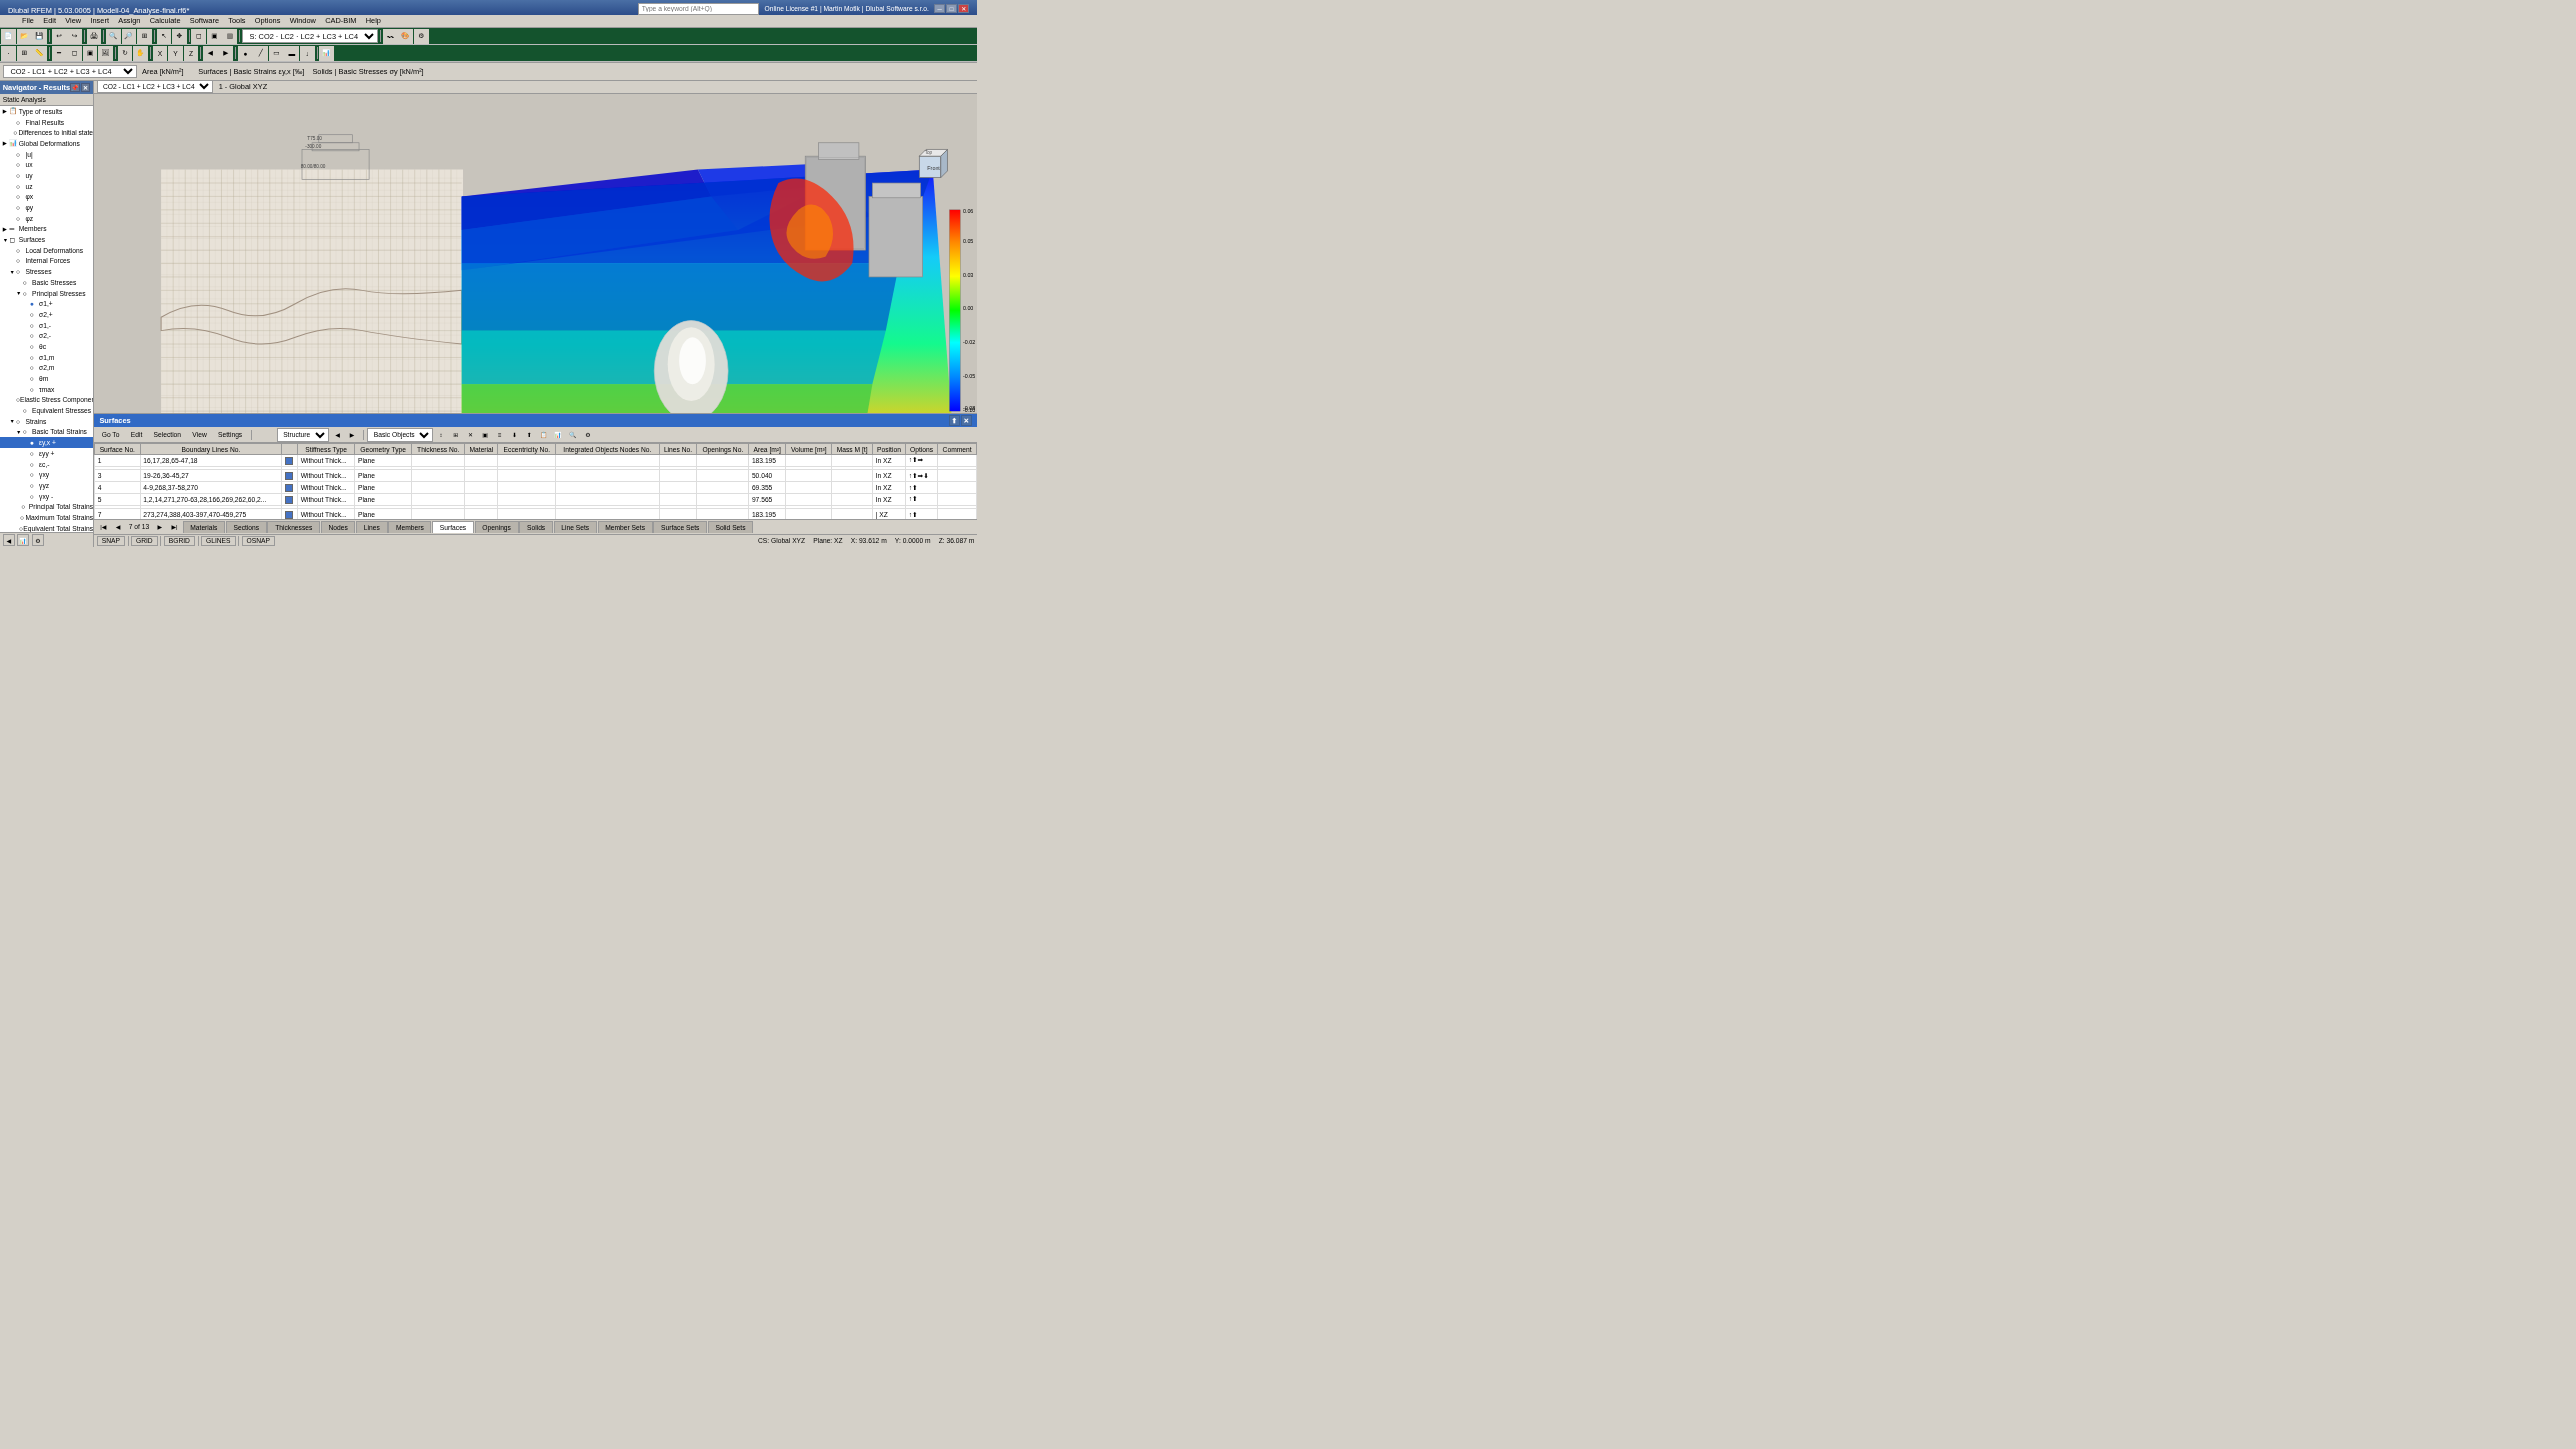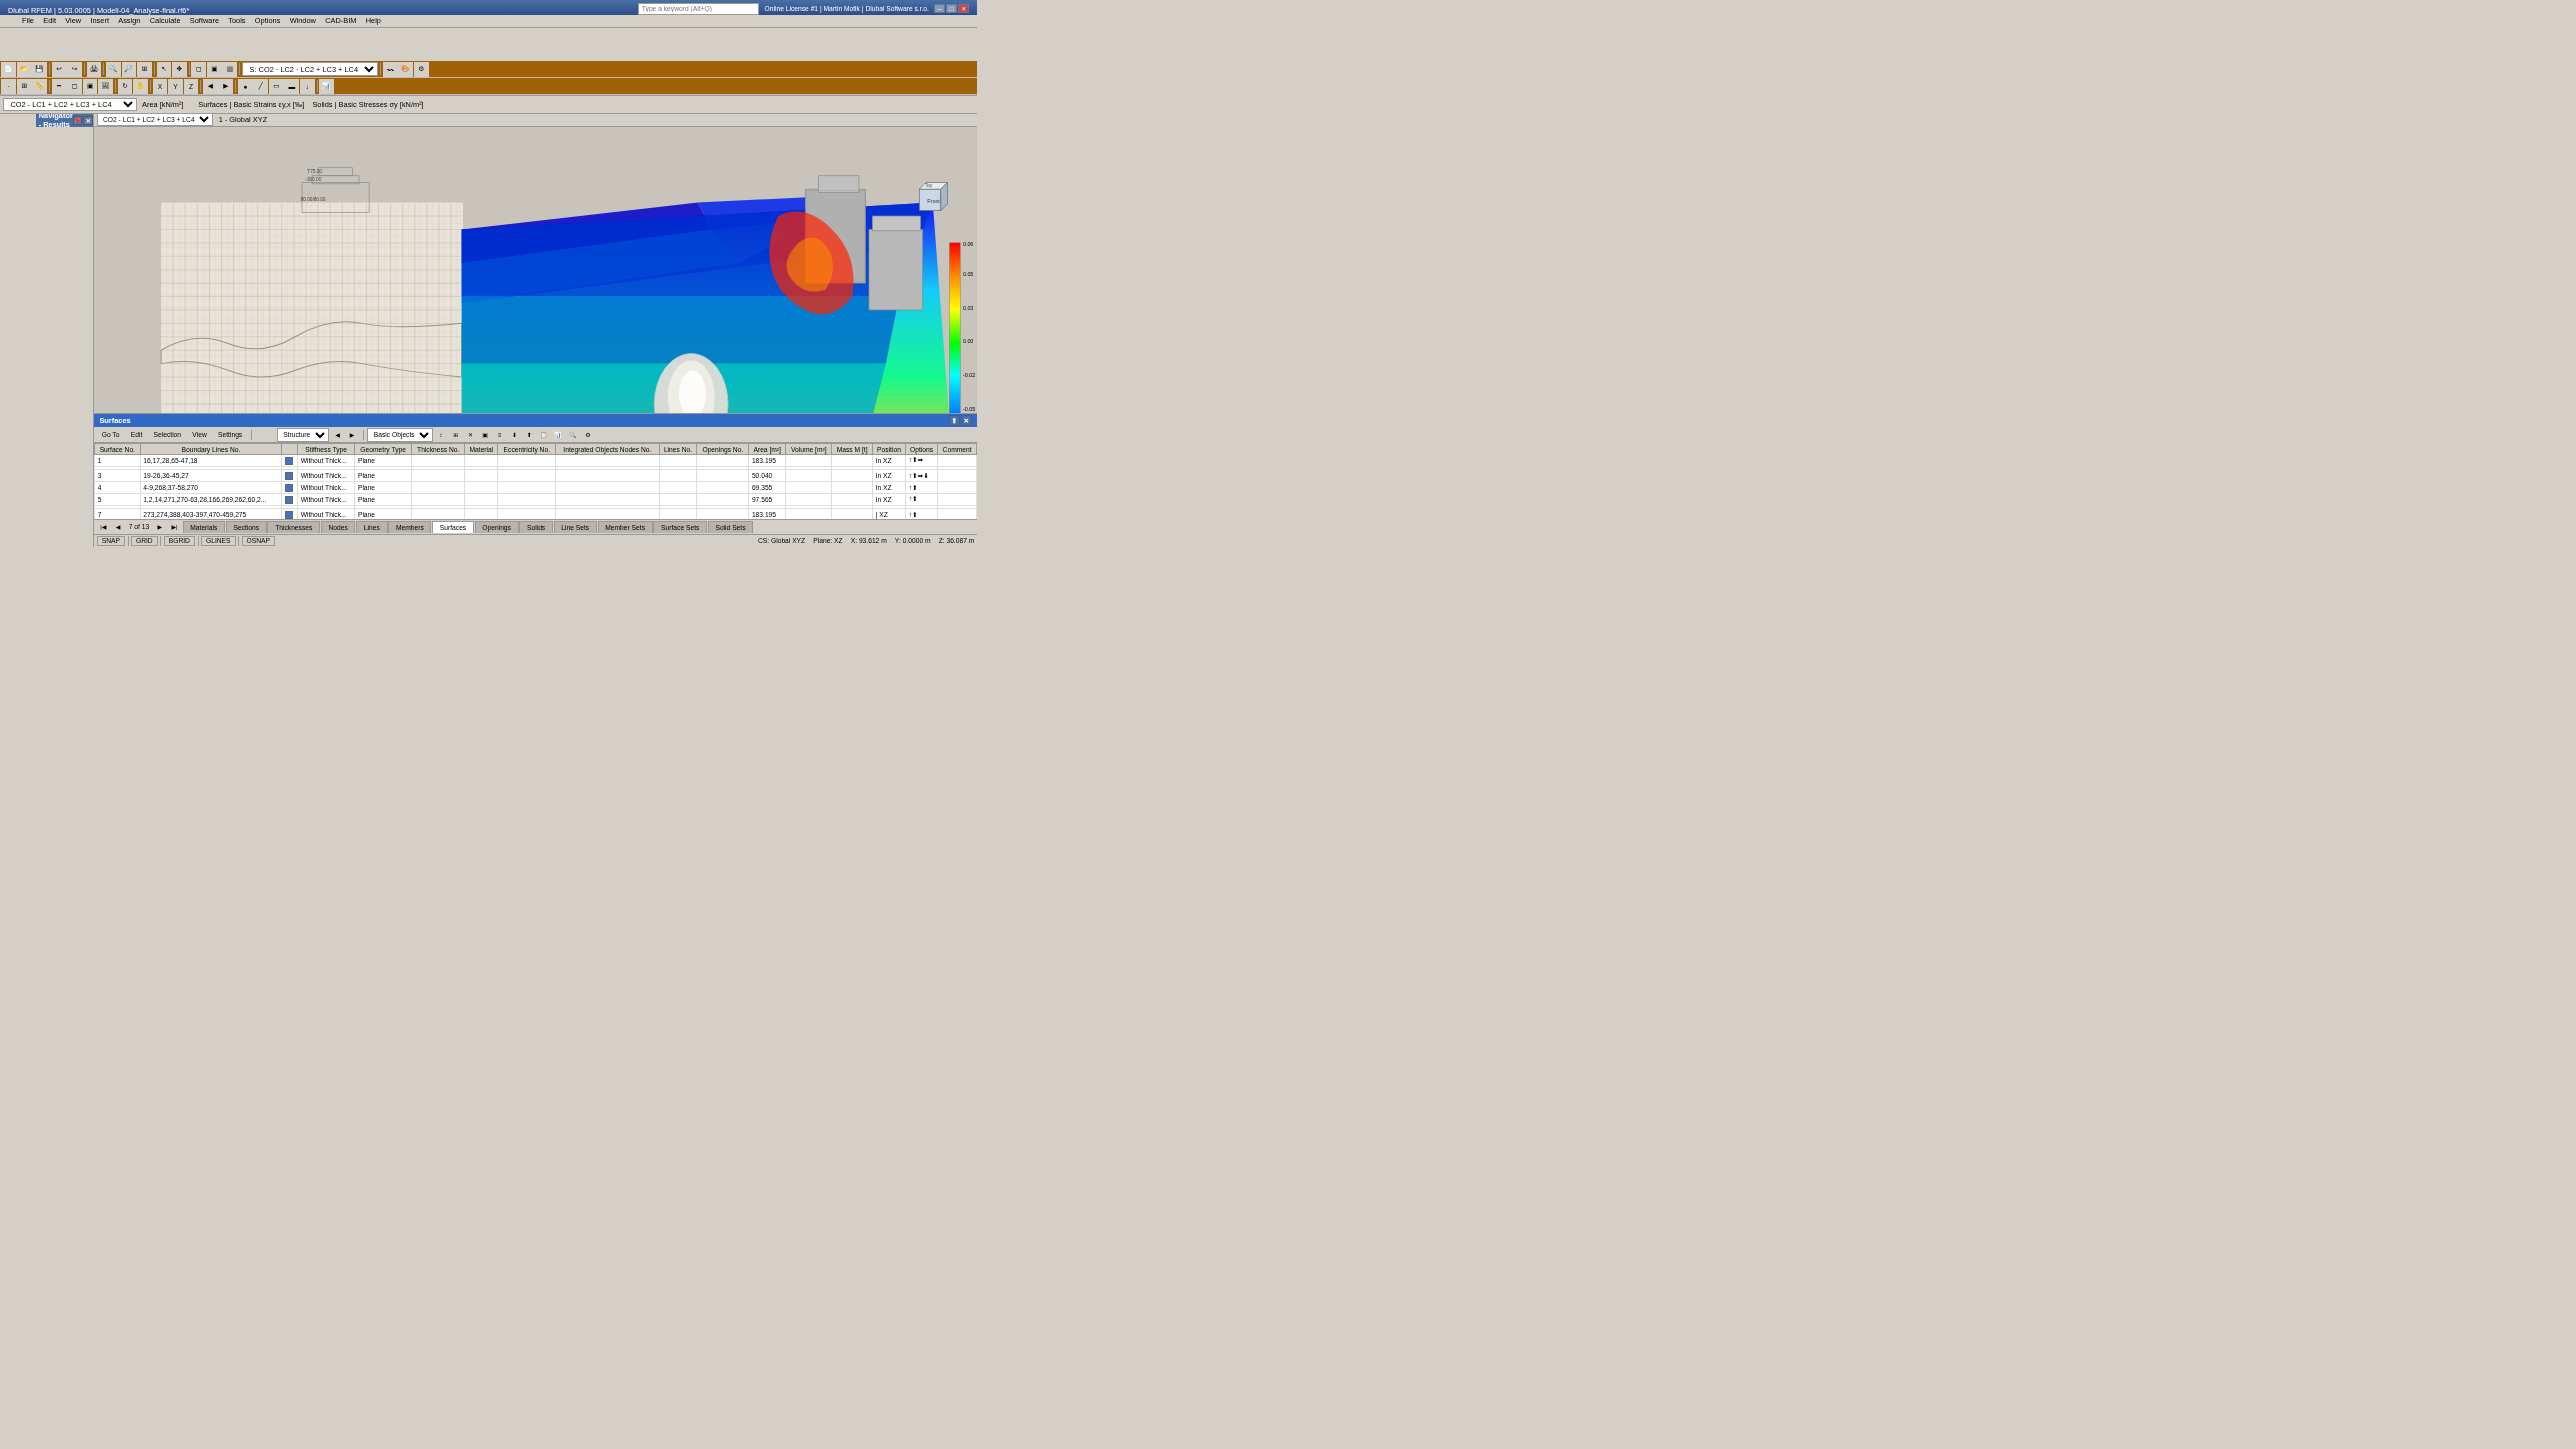--- a/index.html
+++ b/index.html
@@ -47,25 +47,24 @@
     }
     .menu-item {
       padding: 1.3px 4px;
       cursor: pointer;
       font-size: 7.4px;
     }
 
     
     #toolbar-area {
       height: 35px;
-      background: #a16207;
+      background: #14532d;
       border-bottom: 0.7px solid #999;
       display: flex;
       flex-direction: column;
-      margin-top: 33px;
     }
     .toolbar-row {
       height: 17.4px;
       display: flex;
       align-items: center;
       padding: 0 1.3px;
       gap: 0.7px;
       border-bottom: 0.7px solid #bbb;
     }
     .tb-btn {
@@ -103,23 +102,22 @@
       height: calc(547px - 14.8px - 13.4px - 35px - 17.4px);
       position: relative;
     }
 
     
     #left-panel {
       width: 94px;
       background: #d4d0c8;
       border-right: 1.3px solid #999;
       display: flex;
-      flex-direction: row;
+      flex-direction: column;
       overflow: hidden;
-      padding-left: 36px;
     }
     #navigator-header {
       height: 13.4px;
       background: #4a6fa5;
       color: white;
       display: flex;
       align-items: center;
       padding: 0 2.7px;
       font-size: 7.4px;
       font-weight: bold;

